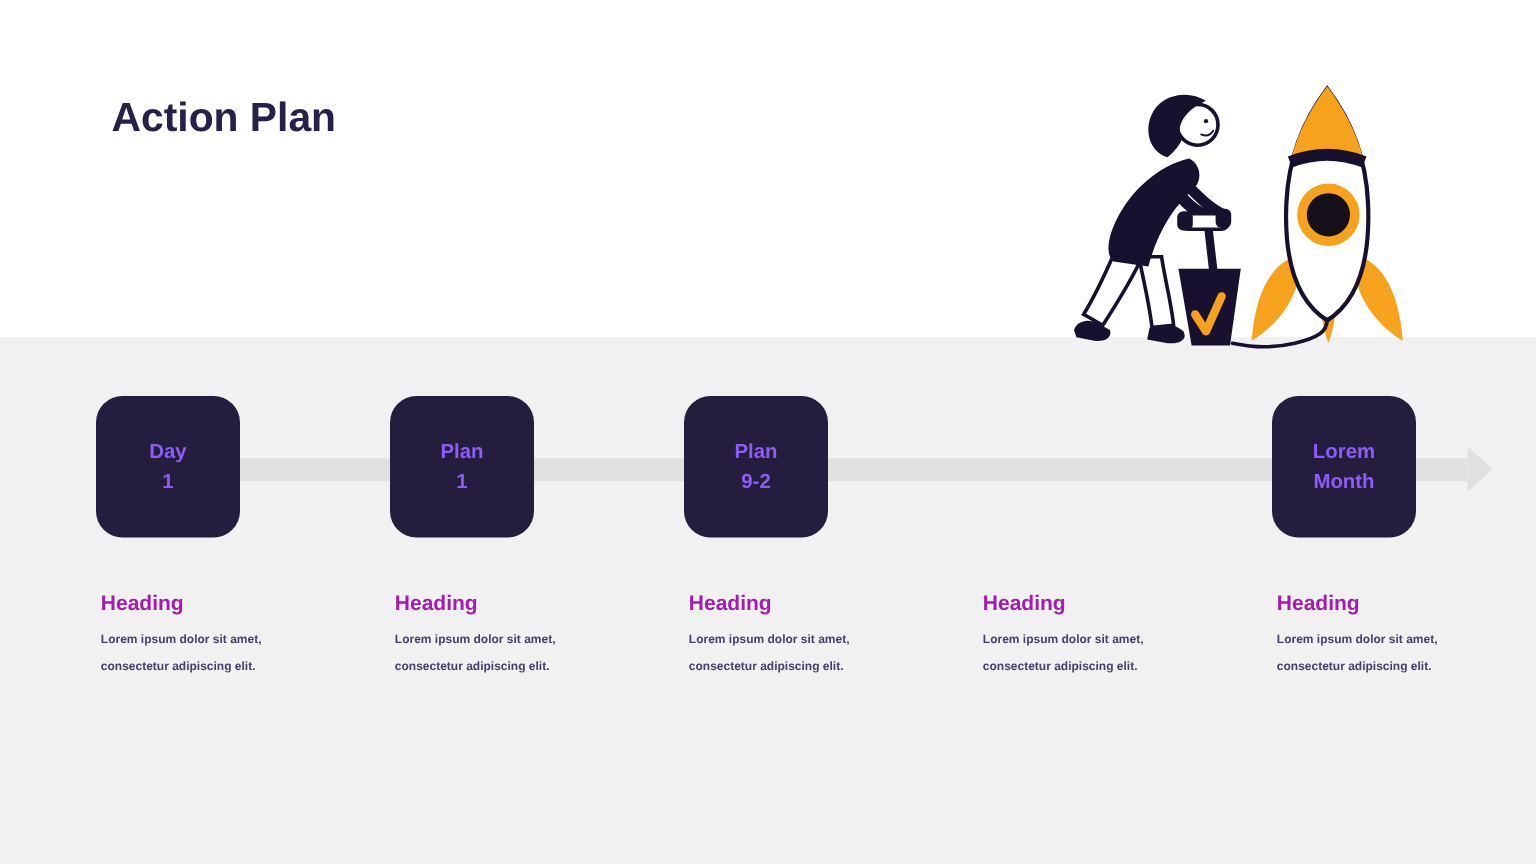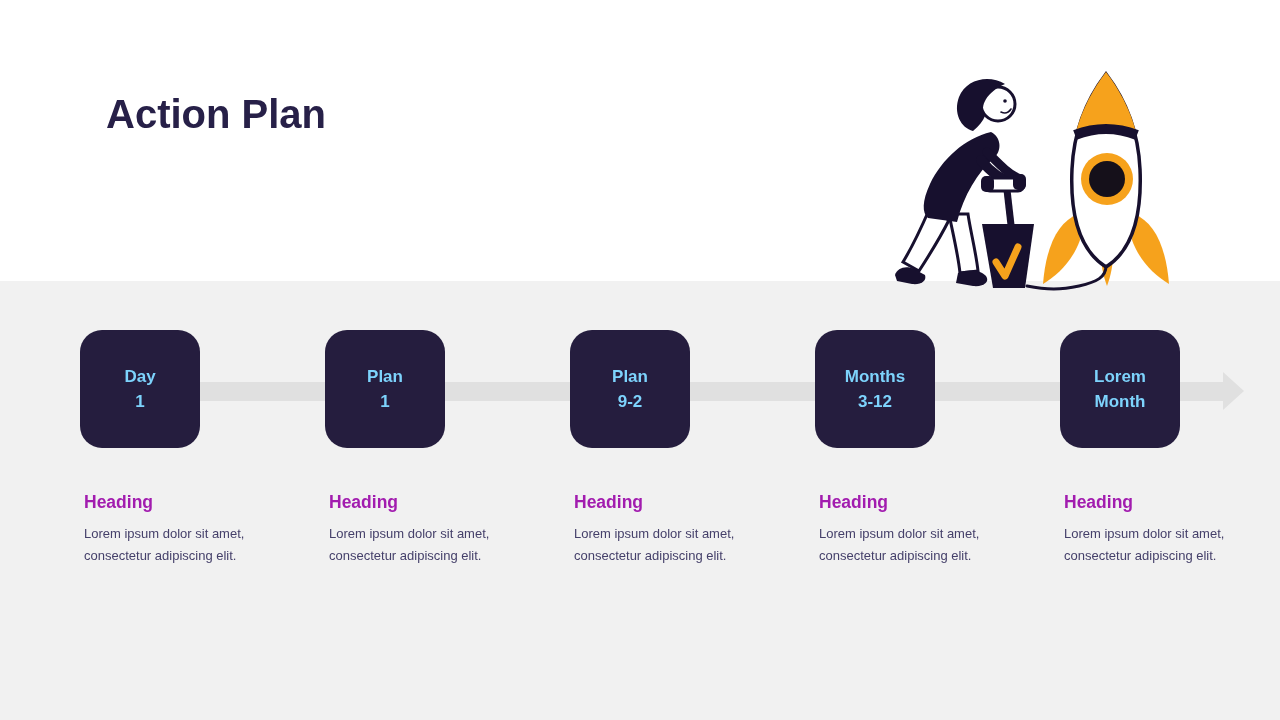--- a/index.html
+++ b/index.html
@@ -8,52 +8,52 @@
     width:1280px;height:720px;
     background:#ffffff;
     overflow:hidden;
     font-family:"Liberation Sans", sans-serif;
   }
   .gray-band{
     position:absolute;left:0;top:281px;width:1280px;height:439px;
     background:#f1f1f1;
   }
   .slide-title{
-    position:absolute;left:90px;top:76px;margin:16px;
-    font-size:40px;font-weight:700;color:#272048;letter-spacing:0;
+    position:absolute;left:90px;top:76px;margin:3px;
+    font-size:34px;font-weight:700;color:#272048;letter-spacing:0;
   }
   .illustration{
     position:absolute;left:895px;top:64px;width:300px;height:238px;
   }
   .arrow-shaft{
     position:absolute;left:140px;top:382px;width:1083px;height:19px;
     background:#e0e0e0;
   }
   .arrow-head{
     position:absolute;left:1223px;top:372px;width:0;height:0;
     border-top:19.5px solid transparent;
     border-bottom:19.5px solid transparent;
     border-left:21px solid #e0e0e0;
   }
   .chip{
     position:absolute;top:330px;width:120px;height:118px;
     background:#251d3e;border-radius:22px;
     display:flex;flex-direction:column;align-items:center;justify-content:center;
-    color:#7dd3fc;font-size:17px;font-weight:700;line-height:25px;text-align:center;
+    color:#8b5cf6;font-size:17px;font-weight:700;line-height:25px;text-align:center;
   }
   .chip.c0{left:80px}.chip.c1{left:325px}.chip.c2{left:570px}.chip.c3{left:815px}.chip.c4{left:1060px}
   .desc{
     position:absolute;top:492px;width:178px;
   }
   .desc.c0{left:84px}.desc.c1{left:329px}.desc.c2{left:574px}.desc.c3{left:819px}.desc.c4{left:1064px}
   .desc h3{
     margin:0 0 10px 0;font-size:17.5px;font-weight:700;color:#a21caf;
   }
   .desc p{
-    margin:0;font-size:13px;line-height:22.4px;color:#45406a;
+    margin:0;font-size:10px;line-height:22.4px;color:#45406a;font-weight:bold;
   }
 </style>
 </head>
 <body>
 
 <div class="slide">
 
   <div class="gray-band"></div>
 
   <h1 class="slide-title">Action Plan</h1>
@@ -122,24 +122,20 @@
     <div>1</div>
   </div>
   <div class="chip c1">
     <div>Plan</div>
     <div>1</div>
   </div>
   <div class="chip c2">
     <div>Plan</div>
     <div>9-2</div>
   </div>
-  <div class="chip c3">
-    <div>Months</div>
-    <div>3-12</div>
-  </div>
   <div class="chip c4">
     <div>Lorem</div>
     <div>Month</div>
   </div>
 
   <div class="desc c0">
     <h3>Heading</h3>
     <p>Lorem ipsum dolor sit amet, consectetur adipiscing elit.</p>
   </div>
   <div class="desc c1">

